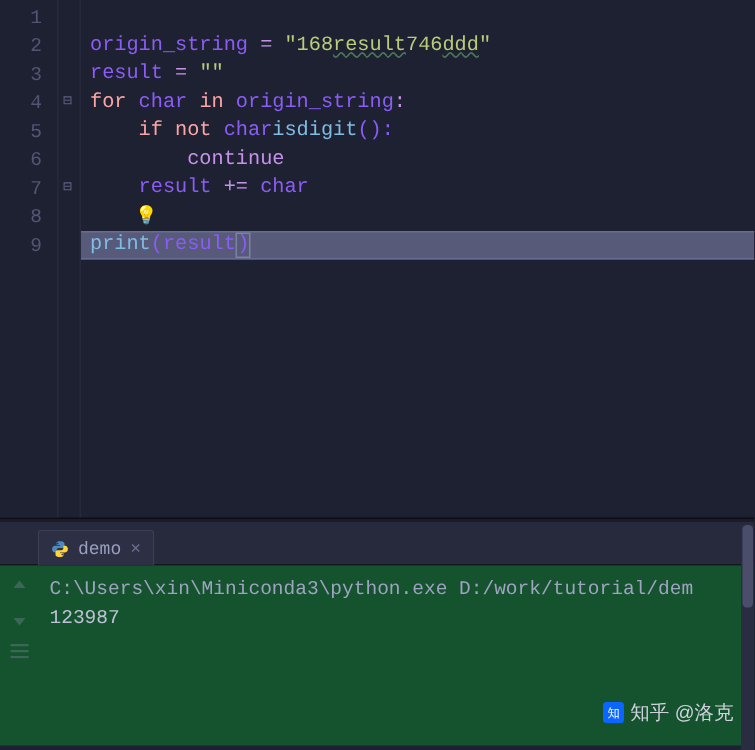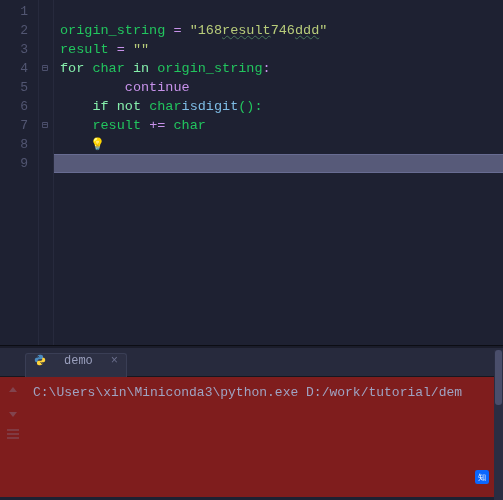--- a/index.html
+++ b/index.html
@@ -5,36 +5,36 @@
 html,body{margin:0;padding:0;font-family:"Consolas","Menlo","Courier New",monospace;background:#1e2132;overflow:hidden}
 .app{width:503px;height:500px;background:#1e2132;position:relative;overflow:hidden}
 .editor{display:flex;height:345px}
 .gutter{width:38px;background:#1e2132;border-right:1px solid #272a3d;display:flex;flex-direction:column;padding-top:2px}
 .gutter div{color:#525672;font-size:13px;line-height:19px;text-align:right;padding-right:10px}
 .extra-col{width:14px;border-right:1px solid #272a3d}
 .code{flex:1;padding-top:2px;position:relative;font-size:13.5px;line-height:19px}
 .line{white-space:pre;padding-left:6px;position:relative}
 .hl{position:absolute;left:0;right:0;top:154px;height:19px;background:#575a79;border:1px solid #686c92;border-left:none;border-right:none;box-sizing:border-box}
 .code-inner{position:relative;z-index:2}
-.t-plain{color:#22c55e}
+.t-plain{color:#8b5cf6}
 .t-op{color:#c792ea}
 .t-str{color:#b8cc7a}
-.t-key{color:#86efac}
+.t-key{color:#fca5a5}
 .t-func{color:#7fbde6}
 .t-dot{color:#cfd2e5}
 .t-cont{color:#c792ea}
 .wavy{text-decoration:underline wavy #4a785a;text-decoration-thickness:1px}
 .bulb{color:#ffcc66;font-size:12px;margin-left:14px}
 .caret-box{border:1px solid #7d81a3;padding:0 0px}
 .divider{height:1px;background:#0c0d14}
 .tabbar{height:28px;background:#272a3d;display:flex;align-items:flex-end;padding-left:25px;border-top:2px solid #1a1c2a;border-bottom:1px solid #151720}
-.tab{display:flex;align-items:flex-start;background:#2d3044;height:23px;padding:0 8px;font-size:12px;color:#9a9fbd;border-top:1px solid #3a3e55;border-left:1px solid #3a3e55;border-right:1px solid #3a3e55;border-radius:3px 3px 0 0;gap:18px;position:relative;top:1px}
+.tab{display:flex;align-items:center;background:#2d3044;height:23px;padding:0 8px;font-size:12px;color:#9a9fbd;border-top:1px solid #3a3e55;border-left:1px solid #3a3e55;border-right:1px solid #3a3e55;border-radius:3px 3px 0 0;gap:6px;position:relative;top:1px}
 .tab .pyicon{width:12px;height:12px}
 .tab .close{color:#6b6f8d;font-size:12px}
-.console{display:flex;background:#7f1d1d;height:120px}
+.console{display:flex;background:#14532d;height:120px}
 .con-gutter{width:25px;display:flex;flex-direction:column;align-items:center;padding-top:8px;gap:10px}
 .con-gutter svg{opacity:.35}
 .con-body{flex:1;padding:6px 8px;font-size:13px;line-height:19px}
 .con-line{color:#bfc2d6;white-space:pre}
 .link{color:#9fa3c2}
 .wm{position:absolute;right:14px;bottom:16px;color:#cfd2de;font-size:13px;font-family:"PingFang SC","Microsoft YaHei",sans-serif;display:flex;align-items:center;gap:4px}
 .wm svg{width:14px;height:14px}
 .sbar{position:absolute;right:0;top:350px;bottom:0;width:9px;background:#2a2d42}
 .sbar-thumb{position:absolute;right:1px;top:350px;width:7px;height:55px;background:#4a4e6b;border-radius:3px}
 .fold{position:absolute;left:-12px;color:#5c6080;font-size:10px}
@@ -56,24 +56,25 @@
       <div>9</div>
     </div>
     <div class="extra-col"></div>
     <div class="code">
       <div class="hl"></div>
       <div class="code-inner">
         <div class="line"> </div>
         <div class="line"><span class="t-plain">origin_string </span><span class="t-op">= </span><span class="t-str">"</span><span class="t-str">168</span><span class="t-str wavy">result</span><span class="t-str">746</span><span class="t-str wavy">ddd</span><span class="t-str">"</span></div>
         <div class="line"><span class="t-plain">result </span><span class="t-op">= </span><span class="t-str">""</span></div>
         <div class="line"><span class="fold">⊟</span><span class="t-key">for </span><span class="t-plain">char </span><span class="t-key">in </span><span class="t-plain">origin_string</span><span class="t-op">:</span></div>
+        <div class="line">    <span class="t-key">if not </span><span class="t-plain">char</span><span class="t-dot"></span><span class="t-func">isdigit</span><span class="t-plain">():</span></div>
         <div class="line">        <span class="t-cont">continue</span></div>
-        <div class="line">    <span class="t-key">if not </span><span class="t-plain">char</span><span class="t-dot"></span><span class="t-func">isdigit</span><span class="t-plain">():</span></div>
         <div class="line"><span class="fold">⊟</span>    <span class="t-plain">result </span><span class="t-op">+= </span><span class="t-plain">char</span></div>
         <div class="line">  <span class="bulb">💡</span></div>
+        <div class="line"><span class="t-func">print</span><span class="t-plain">(</span><span class="t-plain">result</span><span class="t-plain caret-box">)</span></div>
       </div>
     </div>
   </div>
 
   <div class="divider"></div>
 
   <div class="tabbar">
     <div class="tab">
       <svg class="pyicon" viewBox="0 0 16 16">
           <path fill="#4b8bbe" d="M8 1c-3 0-3 1.3-3 1.3v2.2h3V5H3.5S1 5 1 8s2.5 3 2.5 3H5V9s0-2 2-2h3s2 0 2-2V3s0-2-4-2zM6 2.5a.7.7 0 110 1.4.7.7 0 010-1.4z"></path>
@@ -91,25 +92,27 @@
         </svg>
       <svg width="12" height="12" viewBox="0 0 12 12">
           <path d="M6 10L2 5h8z" fill="#888caa"></path>
         </svg>
       <svg width="14" height="10" viewBox="0 0 14 10">
           <path d="M1 1h12M1 5h12M1 9h12" stroke="#888caa" stroke-width="1.5"></path>
         </svg>
     </div>
     <div class="con-body">
       <div class="con-line link">C:\Users\xin\Miniconda3\python.exe D:/work/tutorial/dem</div>
+      <div class="con-line">123987</div>
     </div>
   </div>
 
   <div class="sbar"></div>
   <div class="sbar-thumb"></div>
 
   <div class="wm">
     <svg viewBox="0 0 24 24">
         <rect width="24" height="24" rx="4" fill="#0a66ff"></rect>
         <text x="12" y="17" text-anchor="middle" fill="#fff" font-size="14" font-family="sans-serif">知</text>
       </svg>
+    <span>知乎 @洛克</span>
   </div>
 </div>
 
 </body></html>

